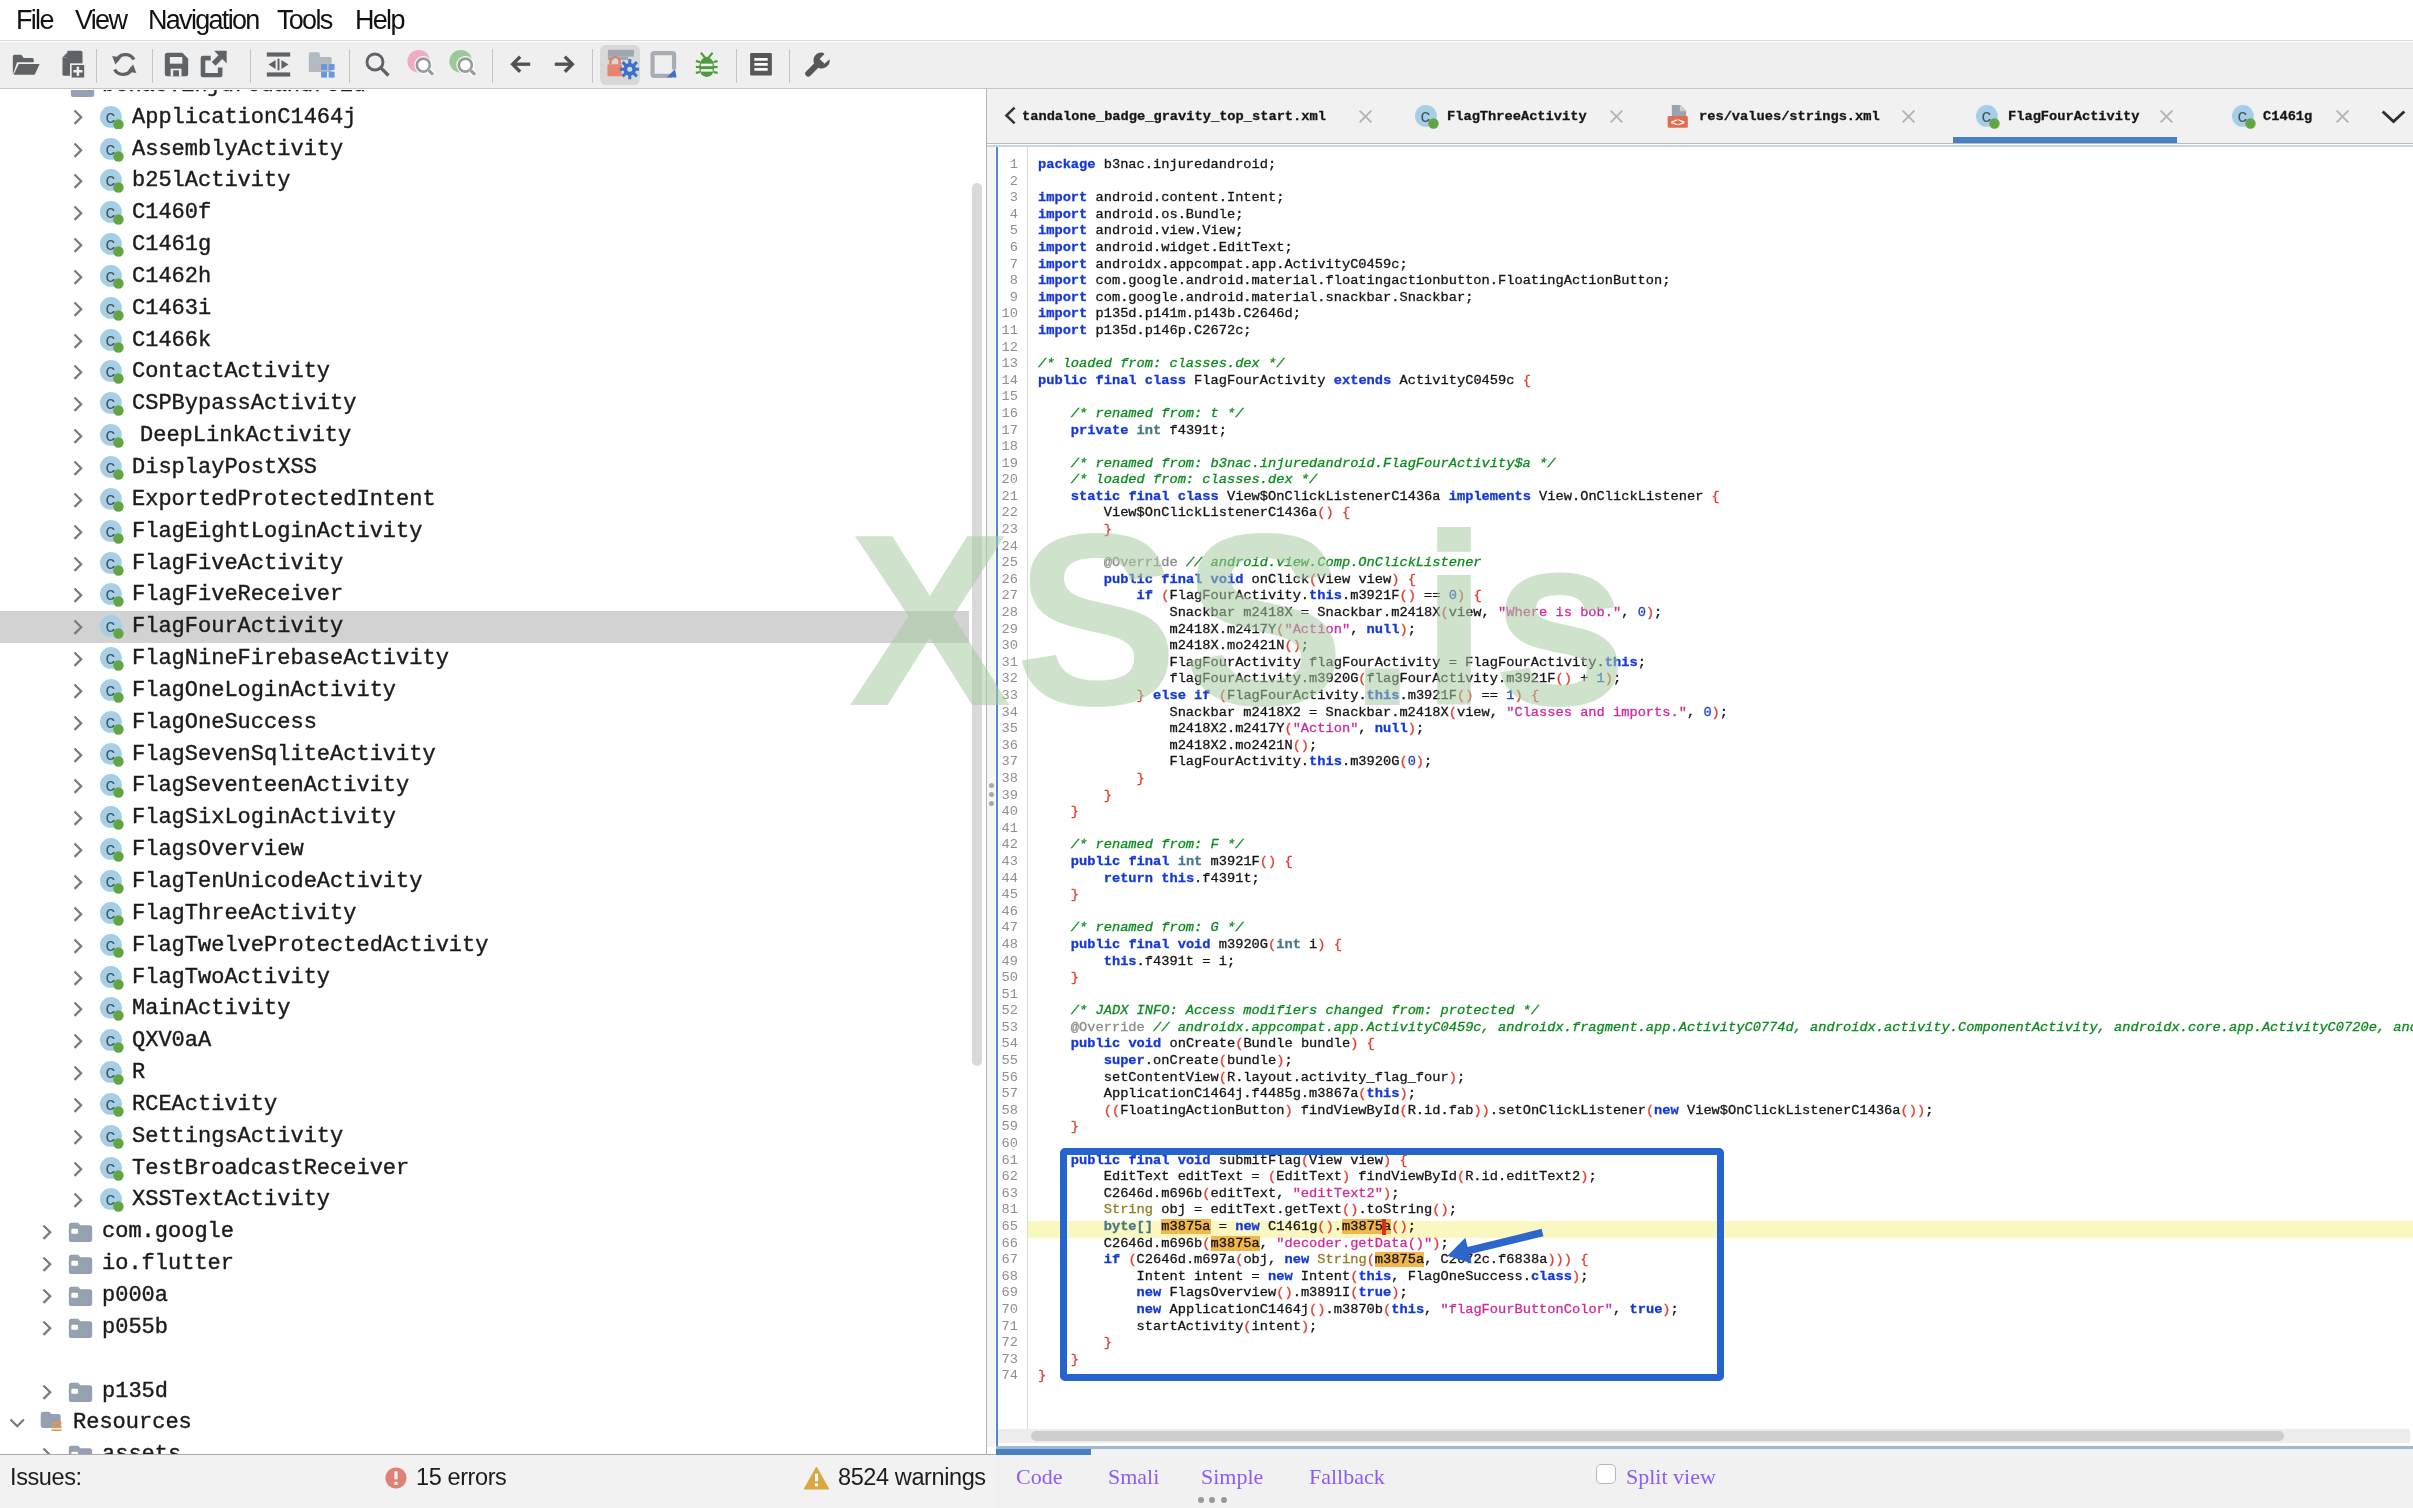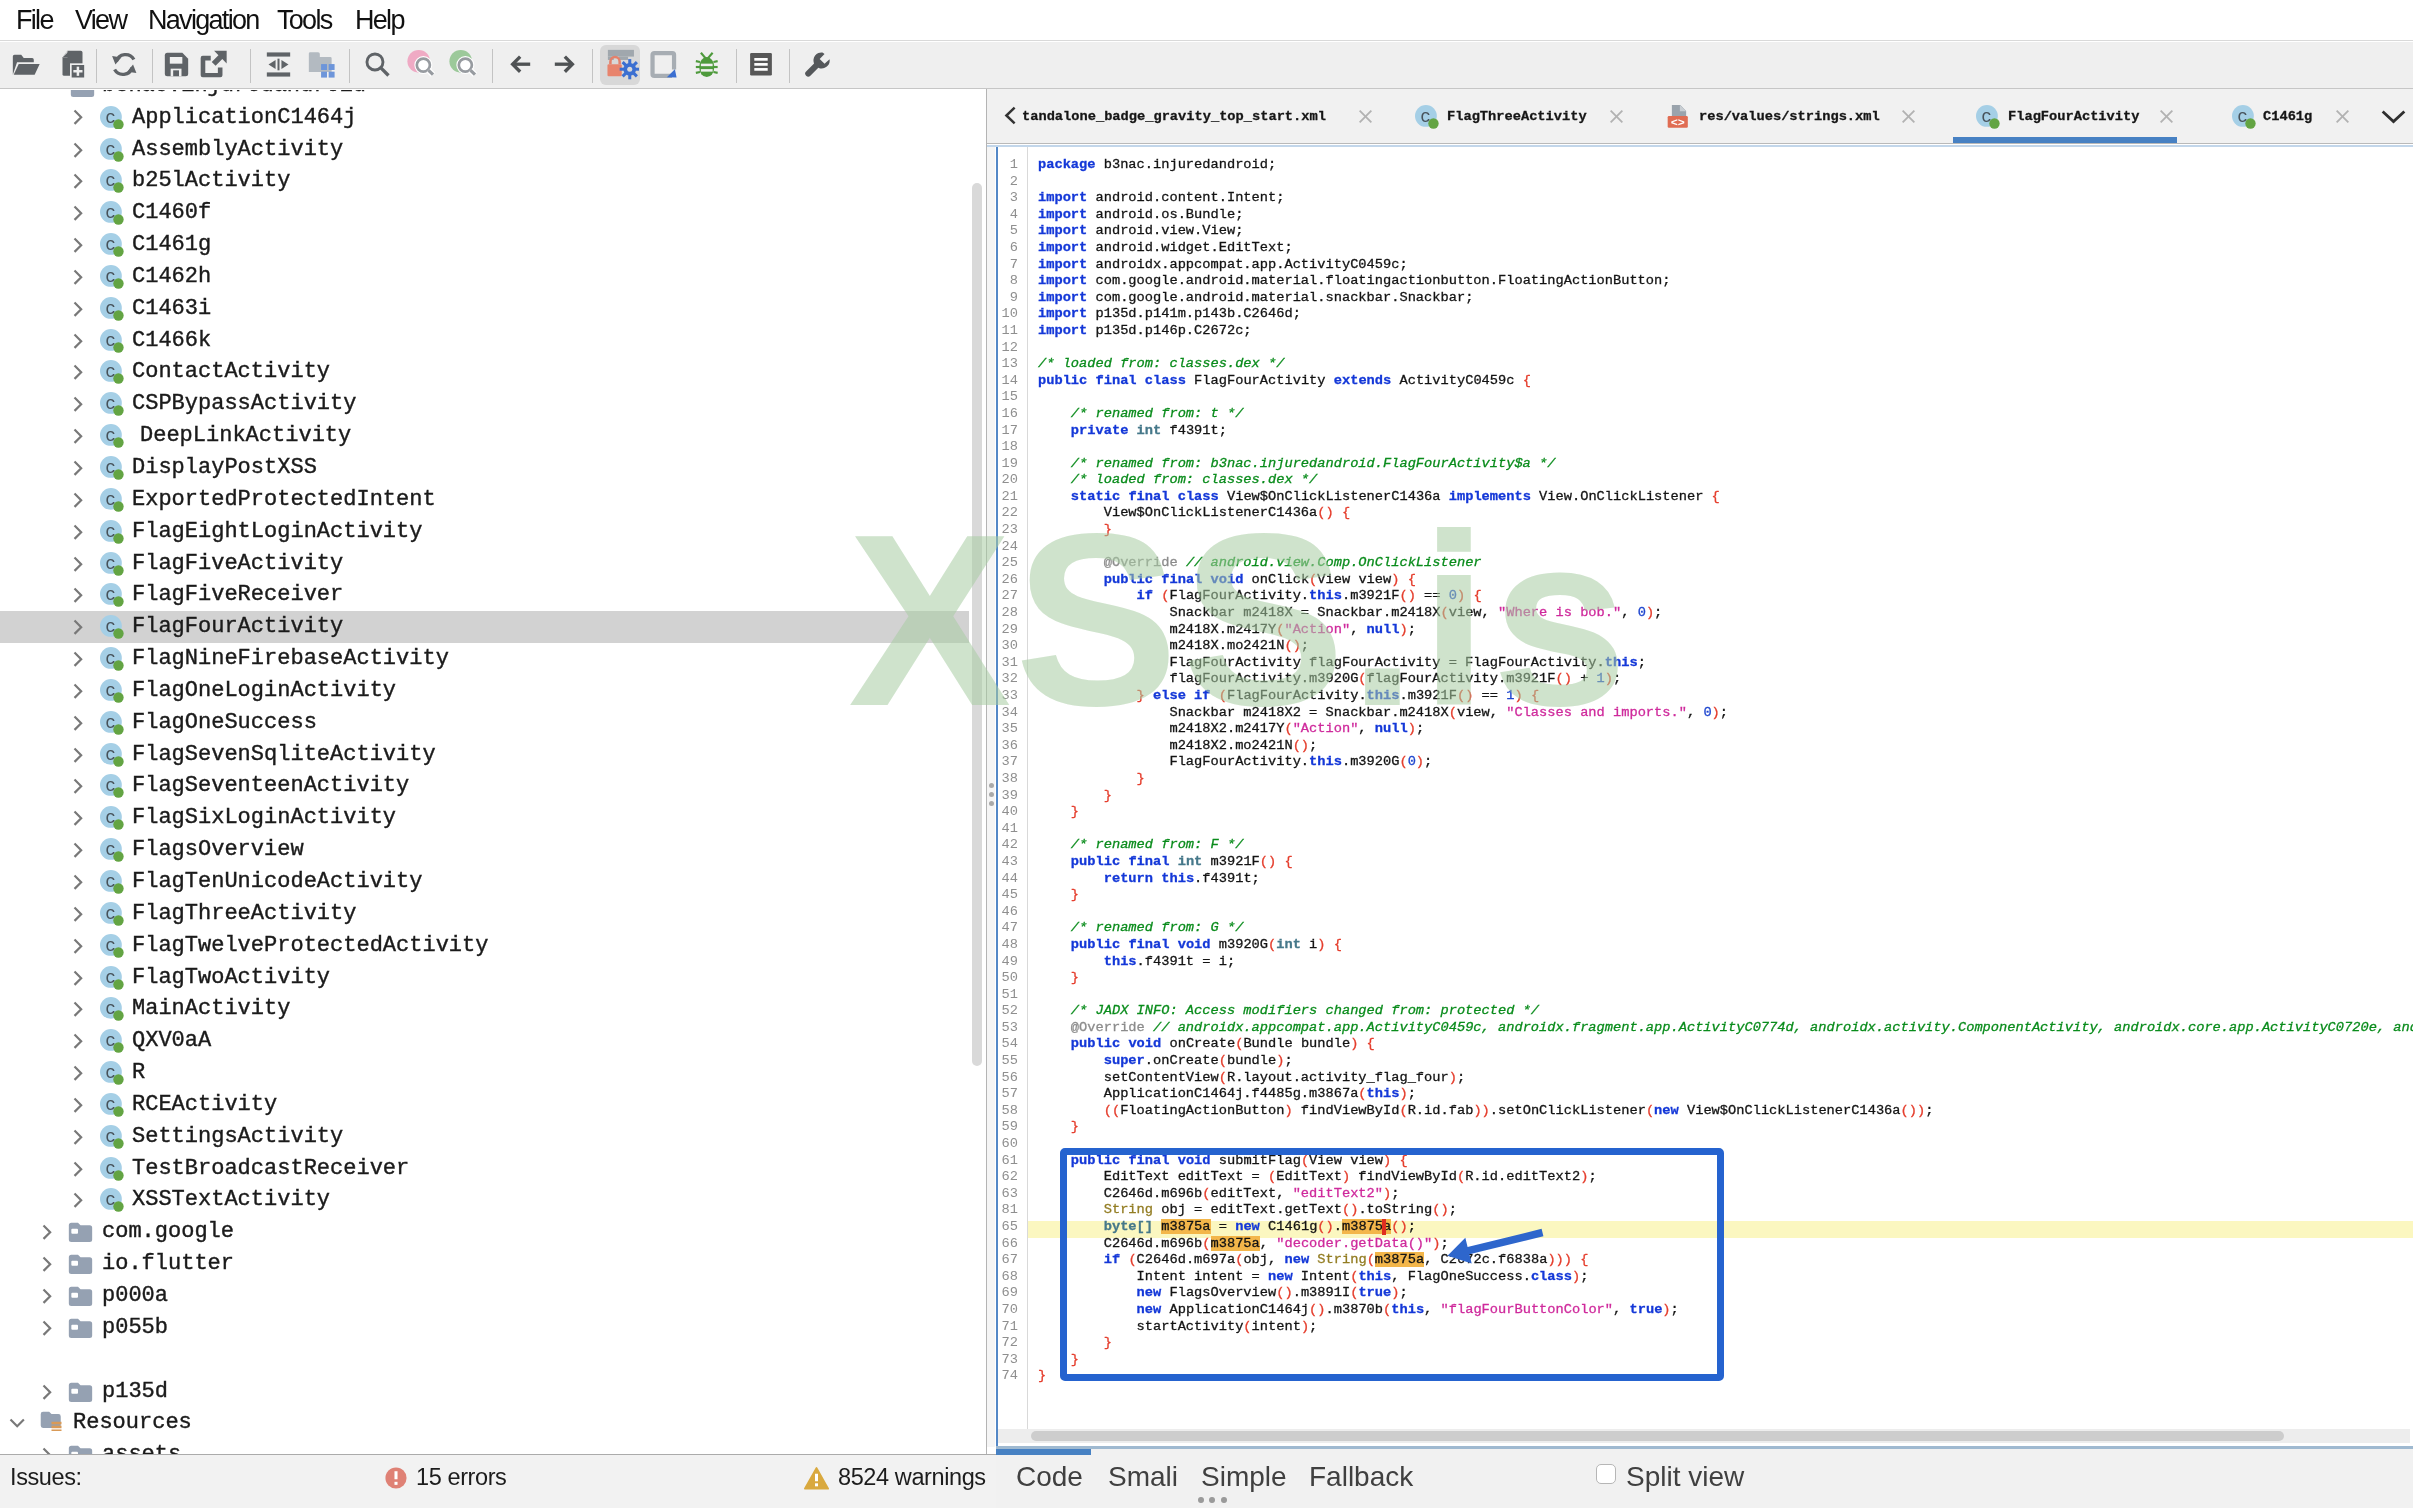--- a/index.html
+++ b/index.html
@@ -41,21 +41,21 @@
 .a { color:#8c8c8c; }
 .t { color:#937d23; }
 .hl { background:#f3b64a; position:relative; }
 .caret { position:absolute; width:4.2px; height:16px; background:#e02d20; margin-left:-0.8px; top:0px; }
 #yline { position:absolute; left:29px; top:1074px; width:1389px; height:16.6px; background:#fbf7c0; }
 #bluerect { position:absolute; left:62px; top:1001px; width:664px; height:233px; border:7.5px solid #2563cf; border-radius:5px; }
 #hscroll { position:absolute; left:998px; top:1429px; width:1412px; height:14.2px; background:#ededed; }
 #hthumb { position:absolute; left:33px; top:2.1px; width:1253px; height:10px; background:#cdcdcd; border-radius:5px; }
 #editorbot { position:absolute; left:996px; top:1446px; width:1418px; height:2.5px; background:#9fb9d0; }
 #botbar { position:absolute; left:996px; top:1449px; width:1418px; height:59px; background:#f1f1f1; }
-#botbar .bl { position:absolute; top:0; line-height:55px; font-size:28px; color:#404040; }
+#botbar .bl { position:absolute; top:0; line-height:55px; font-size:22px; color:#8b5cf6;font-family:Liberation Serif, serif; }
 #codeul { position:absolute; left:0px; top:0px; width:95px; height:5.9px; background:#4781c3; }
 #statusl { position:absolute; left:0; top:1454px; width:996px; height:54px; background:#f2f2f2; border-top:1.7px solid #ababab; }
 #statusl span { position:absolute; font-size:23.5px; letter-spacing:-0.4px; color:#1c1c1c; line-height:45px; }
 #watermark { position:absolute; left:848px; top:498px; font-size:245px; line-height:1; font-weight:bold; letter-spacing:3.4px; color:rgba(167,204,163,0.55); z-index:50; }
 .bdot { position:absolute; width:5.9px; height:5.9px; border-radius:2.9px; background:#9a9a9a; }
 #checkbox { position:absolute; left:1596px; top:1464px; width:20px; height:20px; background:#fff; border:1.7px solid #b6b6b6; border-radius:5px; }
 </style></head>
 <body>
 <div id="menubar">
 <span style="left:16px">File</span>

